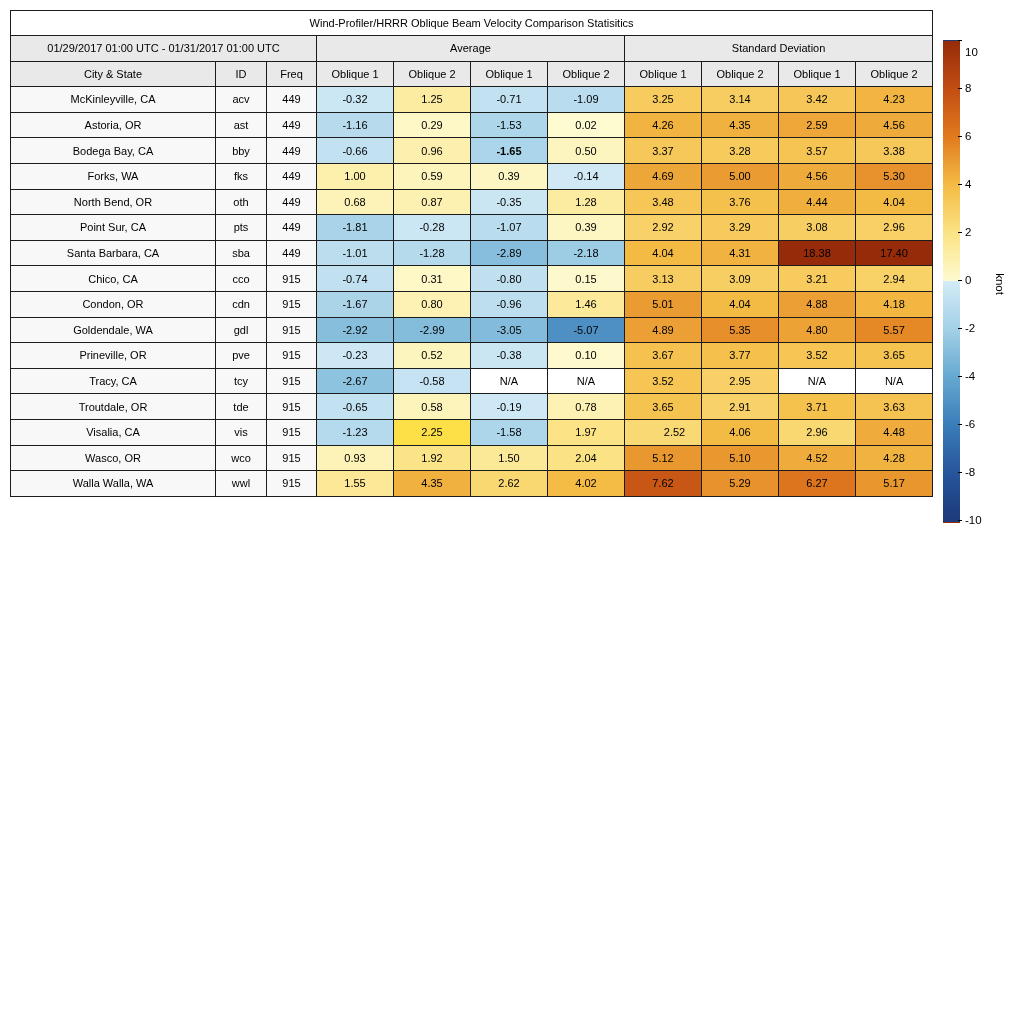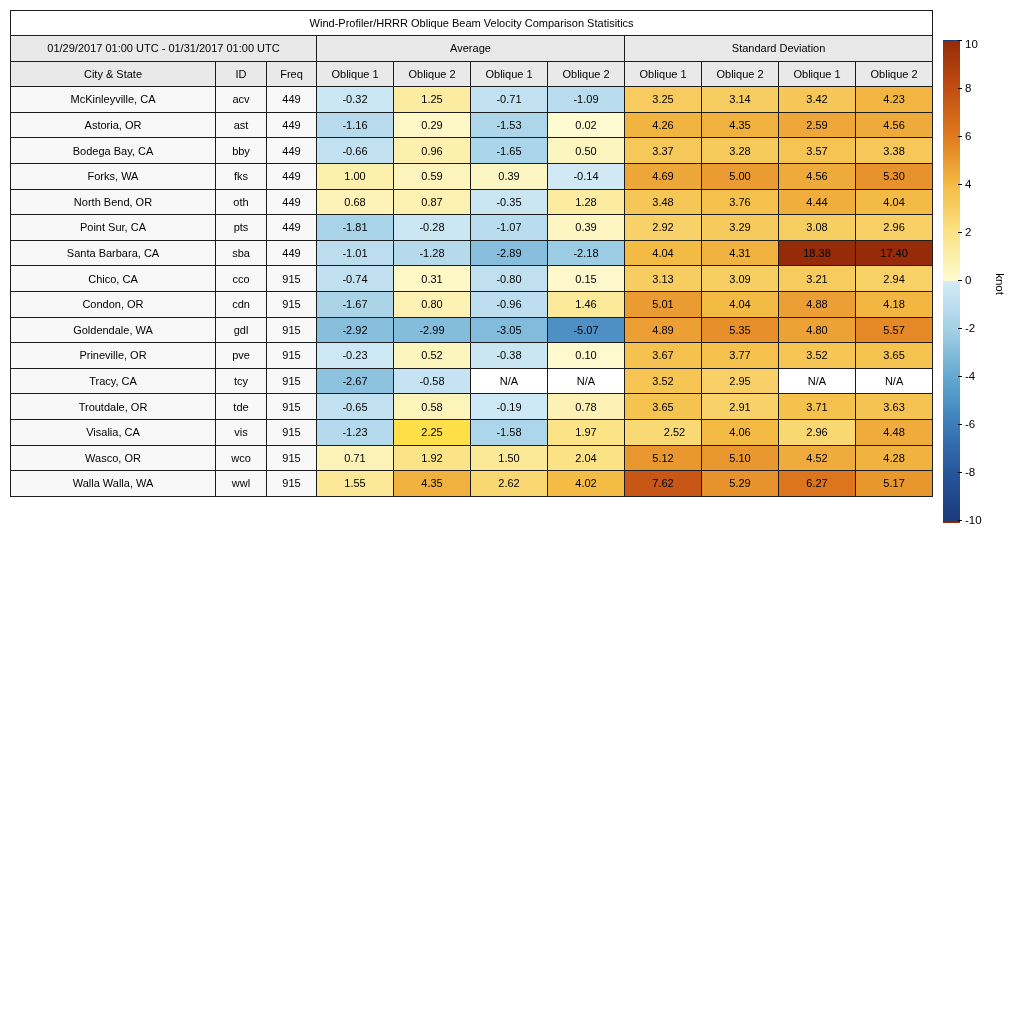--- a/index.html
+++ b/index.html
@@ -94,21 +94,21 @@
           <td style="background: rgb(241, 177, 62);">4.35</td>
           <td style="background: rgb(238, 167, 56);">2.59</td>
           <td style="background: rgb(238, 170, 58);">4.56</td>
         </tr>
         <tr>
           <td class="label-cell">Bodega Bay, CA</td>
           <td class="label-cell">bby</td>
           <td class="label-cell">449</td>
           <td style="background: rgb(195, 226, 241);">-0.66</td>
           <td style="background: rgb(253, 239, 173);">0.96</td>
-          <td style="background: rgb(171, 213, 234);">-1.65</td>
+          <td style="background: rgb(171, 213, 234); font-weight: bold;">-1.65</td>
           <td style="background: rgb(253, 245, 191);">0.50</td>
           <td style="background: rgb(246, 200, 89);">3.37</td>
           <td style="background: rgb(247, 202, 92);">3.28</td>
           <td style="background: rgb(246, 196, 83);">3.57</td>
           <td style="background: rgb(246, 200, 89);">3.38</td>
         </tr>
         <tr>
           <td class="label-cell">Forks, WA</td>
           <td class="label-cell">fks</td>
           <td class="label-cell">449</td>
@@ -248,21 +248,21 @@
           <td style="background: rgb(251, 227, 134);">1.97</td>
           <td style="background: rgb(249, 217, 116); padding-left: 23px;">2.52</td>
           <td style="background: rgb(243, 186, 68);">4.06</td>
           <td style="background: rgb(249, 215, 113);">2.96</td>
           <td style="background: rgb(239, 172, 60);">4.48</td>
         </tr>
         <tr>
           <td class="label-cell">Wasco, OR</td>
           <td class="label-cell">wco</td>
           <td class="label-cell">915</td>
-          <td style="background: rgb(253, 242, 183);">0.71</td>
+          <td style="background: rgb(253, 242, 183);">0.93</td>
           <td style="background: rgb(251, 228, 136);">1.92</td>
           <td style="background: rgb(252, 233, 152);">1.50</td>
           <td style="background: rgb(251, 226, 132);">2.04</td>
           <td style="background: rgb(233, 152, 47);">5.12</td>
           <td style="background: rgb(233, 152, 48);">5.10</td>
           <td style="background: rgb(239, 171, 59);">4.52</td>
           <td style="background: rgb(241, 179, 64);">4.28</td>
         </tr>
         <tr>
           <td class="label-cell">Walla Walla, WA</td>
@@ -277,21 +277,21 @@
           <td style="background: rgb(220, 117, 29);">6.27</td>
           <td style="background: rgb(232, 150, 46);">5.17</td>
         </tr>
       </tbody>
   </table>
 
   <div class="cbar-wrap">
     <div class="cbar" id="cbar" style="background: linear-gradient(rgb(150, 43, 9) 0%, rgb(194, 78, 19) 10%, rgb(224, 123, 30) 20%, rgb(244, 188, 69) 30%, rgb(251, 227, 133) 40%, rgb(254, 251, 210) 50%, rgb(211, 235, 246) 50%, rgb(163, 208, 231) 60%, rgb(100, 168, 208) 70%, rgb(58, 124, 184) 80%, rgb(39, 84, 155) 90%, rgb(27, 58, 122) 100%);"></div>
     <div id="cbar-ticks">
         <div class="cbar-tick" style="top: 0px;"></div>
-        <div class="cbar-tick-label" style="top: 4px;">10</div>
+        <div class="cbar-tick-label" style="top: 12px;">10</div>
         <div class="cbar-tick" style="top: 48px;"></div>
         <div class="cbar-tick-label" style="top: 48px;">8</div>
         <div class="cbar-tick" style="top: 96px;"></div>
         <div class="cbar-tick-label" style="top: 96px;">6</div>
         <div class="cbar-tick" style="top: 144px;"></div>
         <div class="cbar-tick-label" style="top: 144px;">4</div>
         <div class="cbar-tick" style="top: 192px;"></div>
         <div class="cbar-tick-label" style="top: 192px;">2</div>
         <div class="cbar-tick" style="top: 240px;"></div>
         <div class="cbar-tick-label" style="top: 240px;">0</div>

